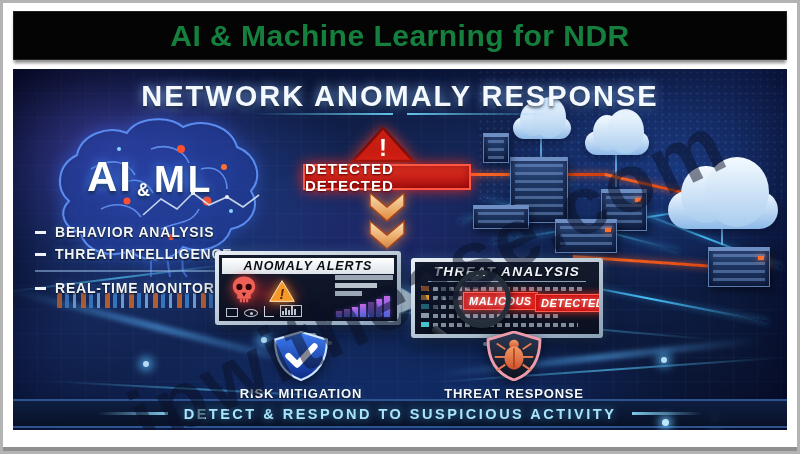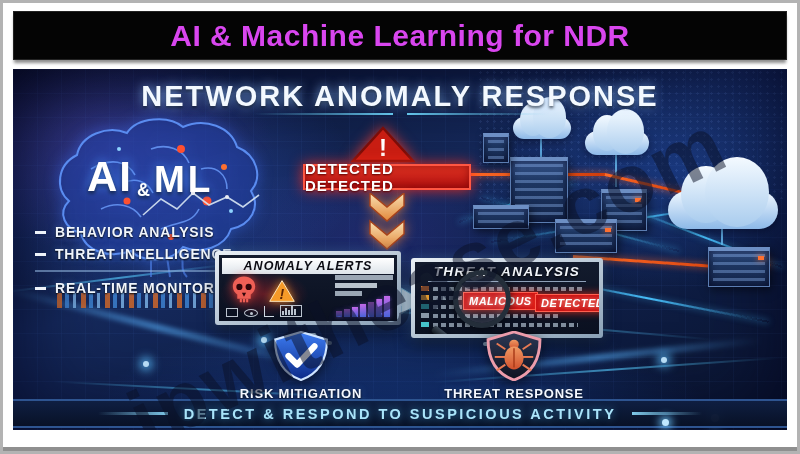--- a/index.html
+++ b/index.html
@@ -9,21 +9,21 @@
     border:3px solid #b3b3b3; overflow:hidden;
   }
   .bottom-edge { position:absolute; left:0; right:0; bottom:0; height:4px; background:#8f8f8f; }
 
   
   .header {
     position:absolute; left:10px; top:8px; width:774px; height:49px;
     background:#040404; display:flex; align-items:center; justify-content:center;
     box-shadow:0 4px 3px -1px rgba(0,0,0,.45); border:1px solid #222;
   }
-  .header-title { color:#d946ef; font-size:30px; font-weight:bold; letter-spacing:.5px; }
+  .header-title { color:#15803d; font-size:30px; font-weight:bold; letter-spacing:.5px; }
 
   
   .art {
     position:absolute; left:10px; top:66px; width:774px; height:361px; overflow:hidden;
     background:
       radial-gradient(ellipse 300px 190px at 17% 30%, rgba(64,110,255,.38), transparent 70%),
       radial-gradient(ellipse 240px 150px at 12% 22%, rgba(150,70,220,.25), transparent 70%),
       radial-gradient(ellipse 280px 170px at 86% 28%, rgba(40,95,210,.33), transparent 70%),
       radial-gradient(ellipse 430px 150px at 50% 97%, rgba(35,100,220,.40), transparent 72%),
       radial-gradient(ellipse 210px 120px at 47% 47%, rgba(55,45,150,.30), transparent 70%),

